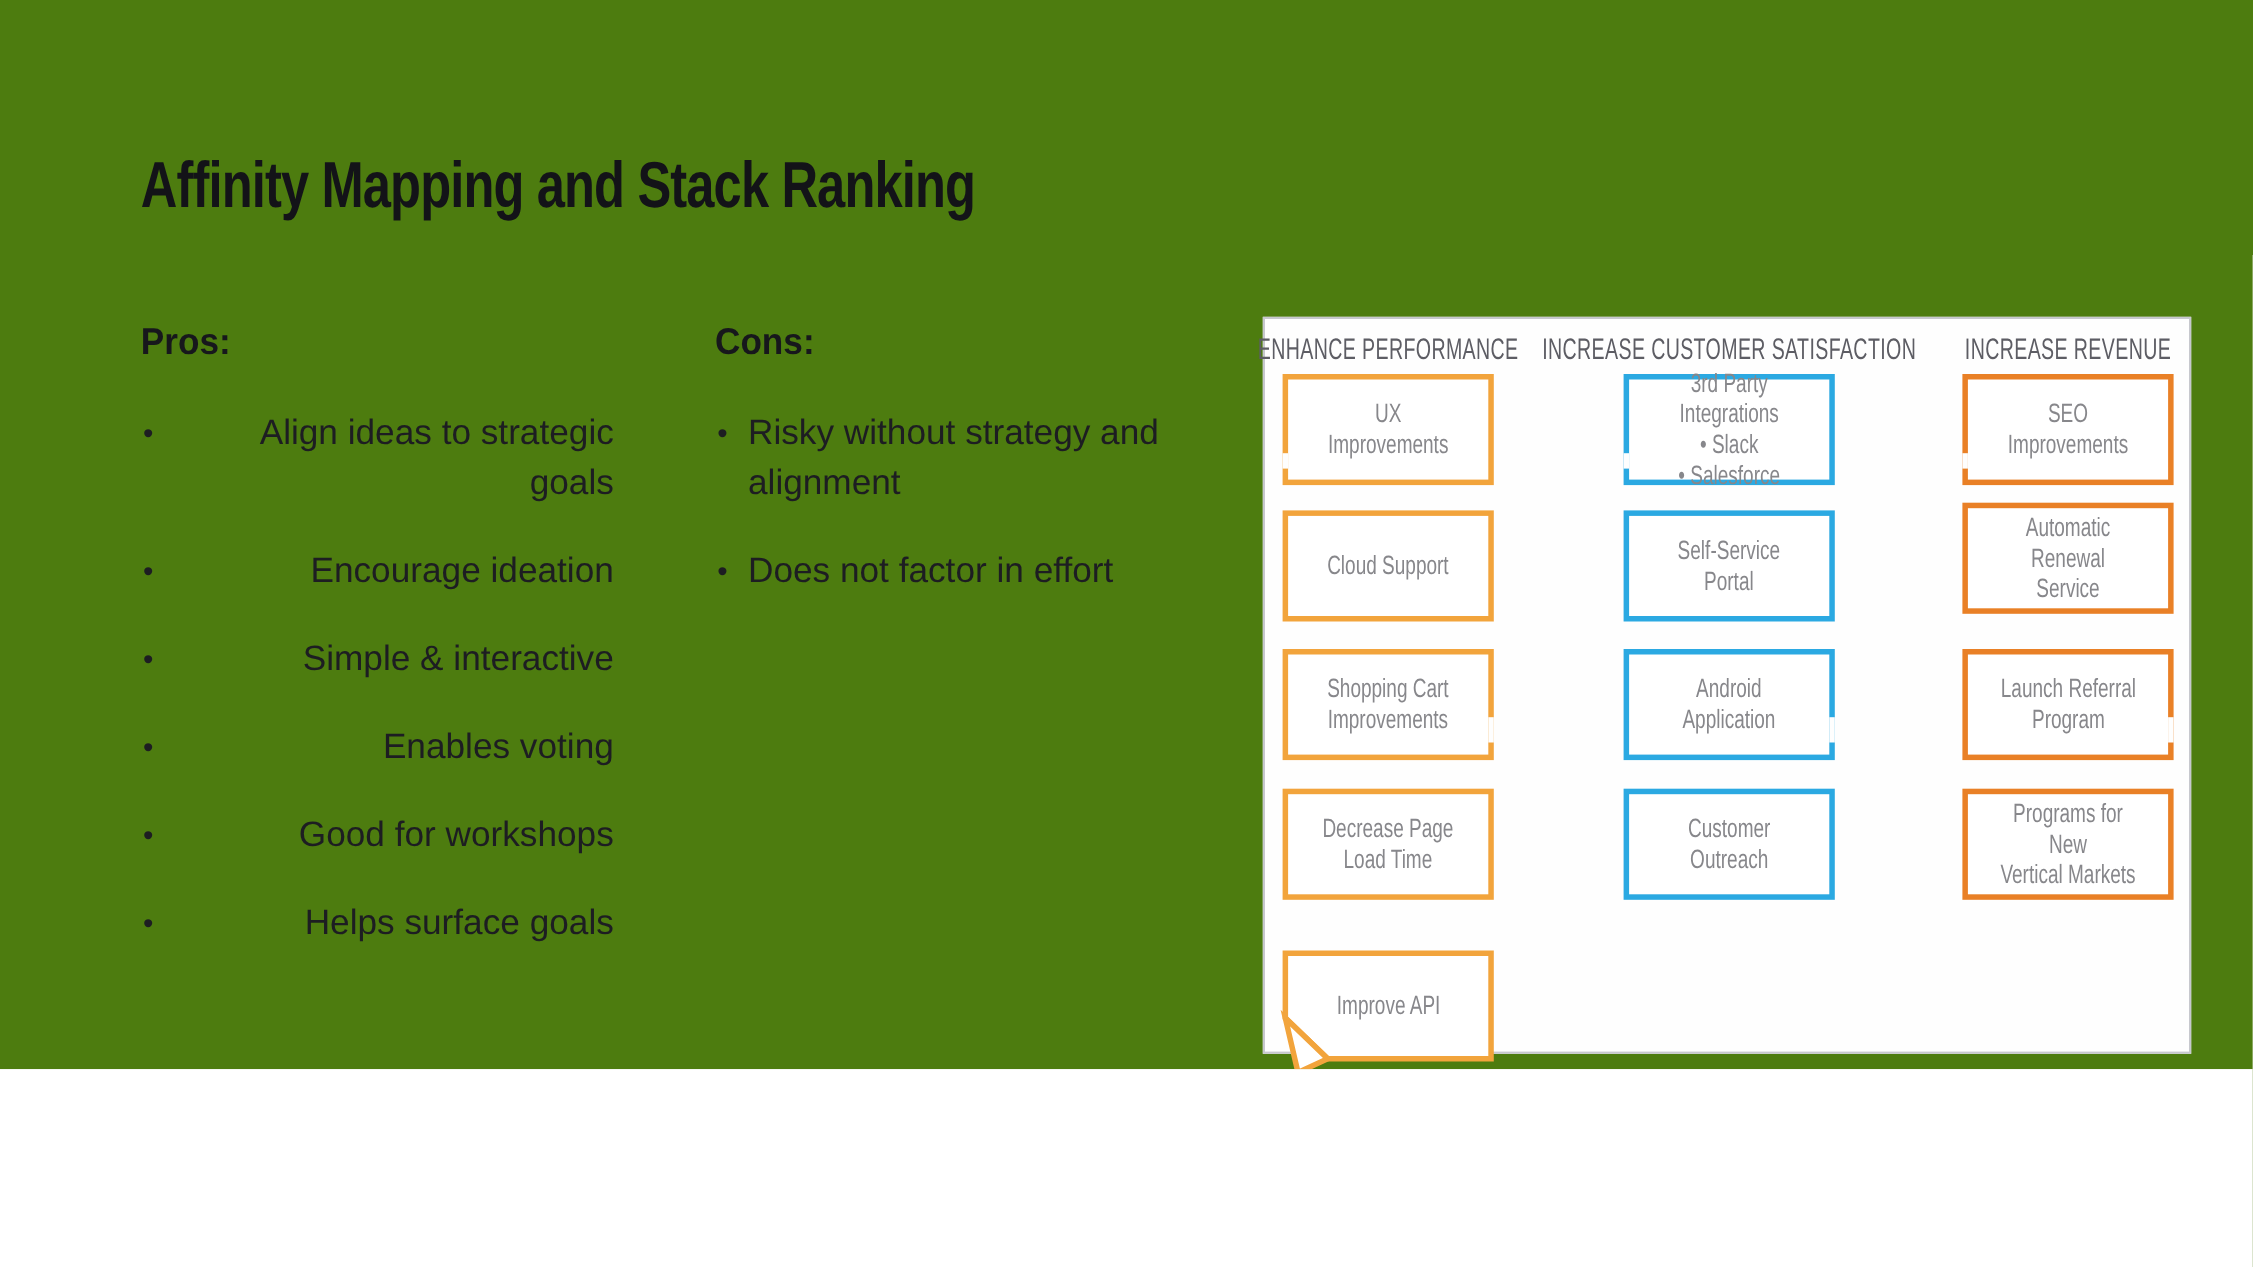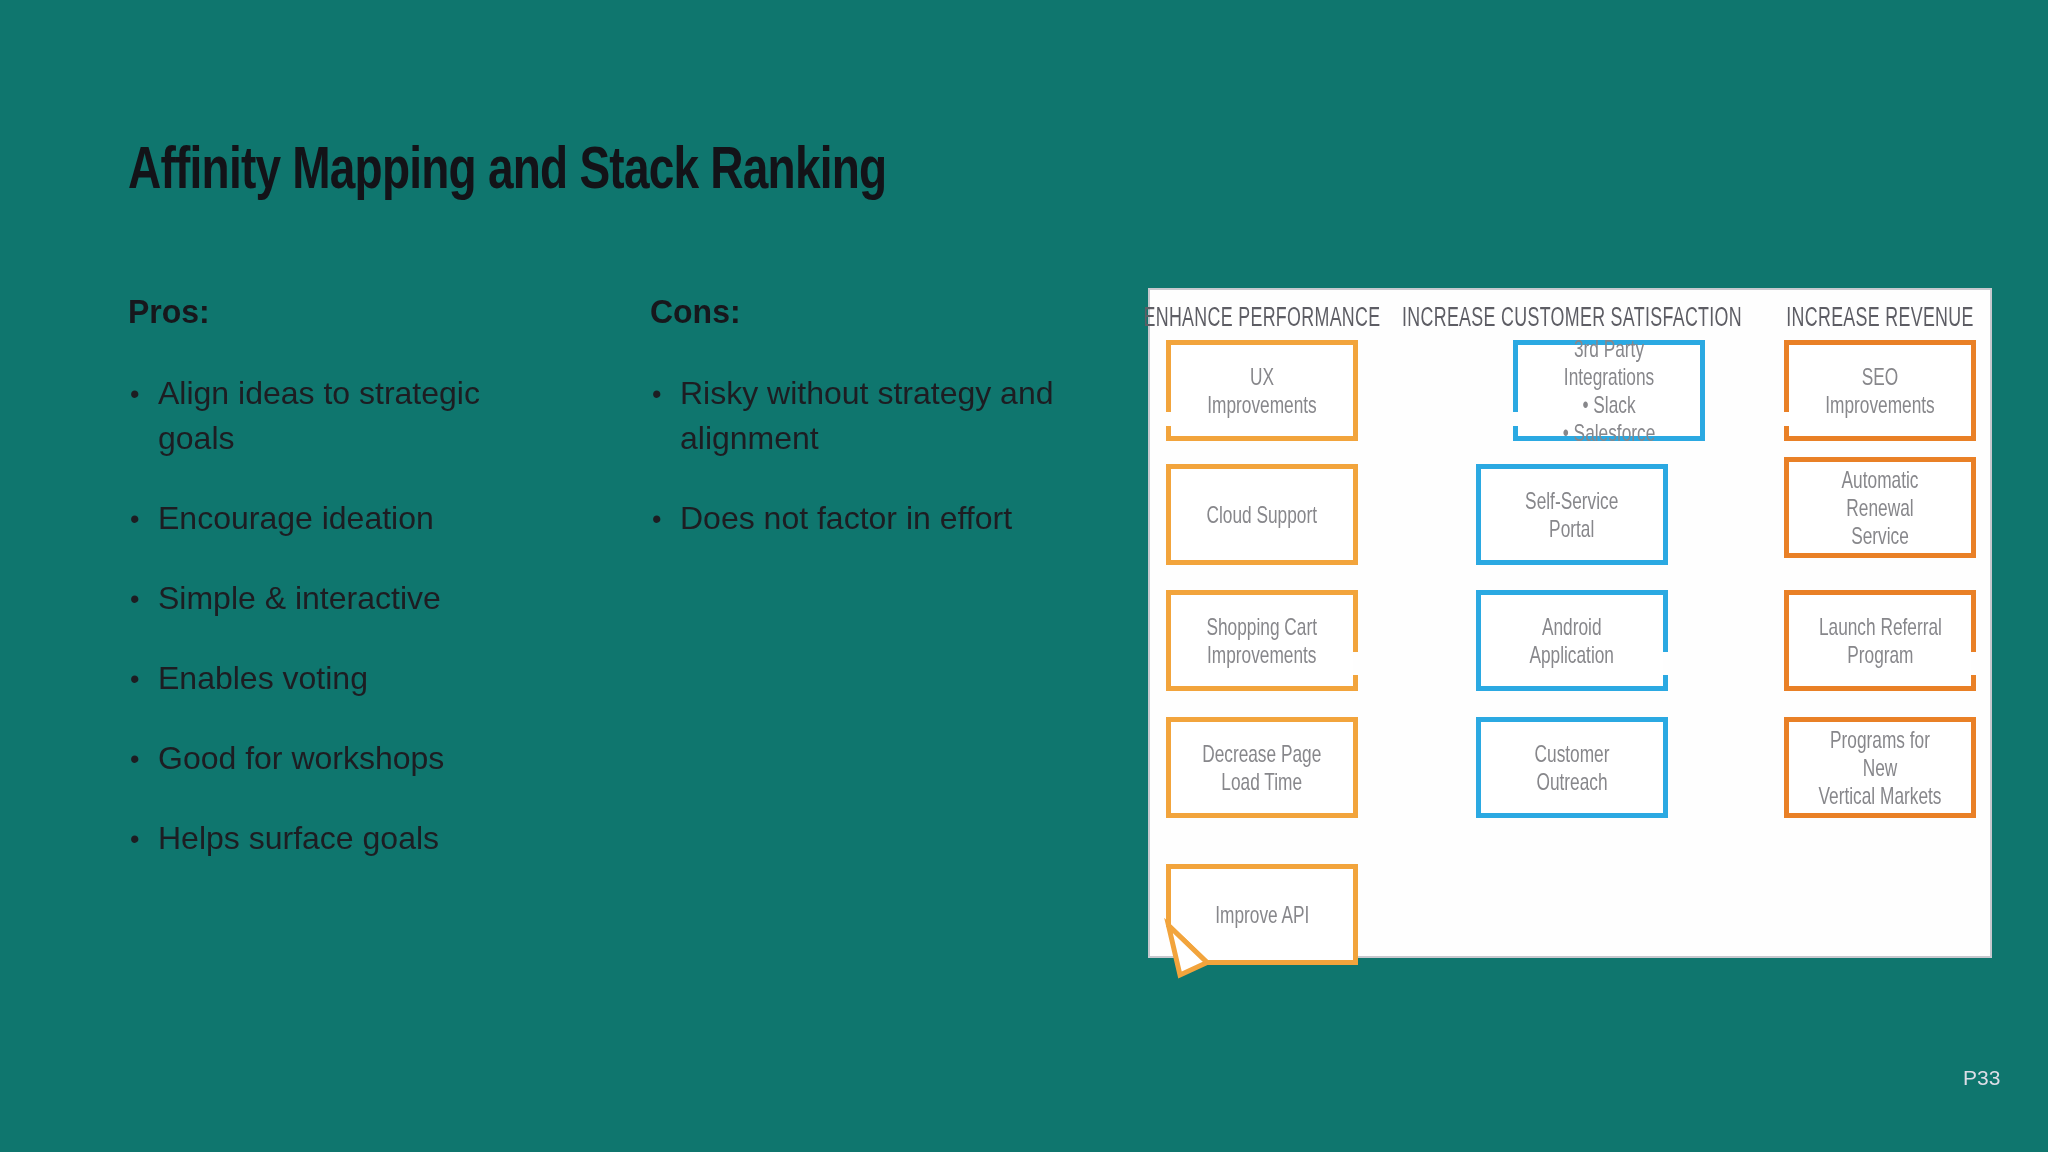--- a/index.html
+++ b/index.html
@@ -1,33 +1,33 @@
 <!DOCTYPE html>
 <html><head>
 <meta charset="utf-8">
 <style>
   html,body{margin:0;padding:0;background:#ffffff;}
-  .slide{position:relative;width:2048px;height:1152px;background:#0f766e;overflow:hidden;
+  .slide{position:relative;width:2048px;height:972px;background:#4d7c0f;overflow:hidden;
          font-family:"Liberation Sans",sans-serif;}
 
   
   .title{position:absolute;left:128px;top:134px;font-size:59px;font-weight:700;
          color:#131318;white-space:nowrap;letter-spacing:-1px;
          transform:scaleX(.78);transform-origin:0 50%;}
 
   
   .list-col{position:absolute;top:291px;}
   .list-col.pros{left:128px;width:470px;}
   .list-col.cons{left:650px;width:470px;}
   .list-head{font-size:34px;line-height:40px;font-weight:700;color:#17171c;
              transform:scaleX(.94);transform-origin:0 0;}
   .bullet-list{list-style:none;margin:40px 0 0 0;padding:0;}
   .bullet-list li{position:relative;padding-left:30px;font-size:32px;line-height:45px;
                   color:#1d1d22;margin-bottom:35px;}
-  .pros .bullet-list li{max-width:400px;}
+  .pros .bullet-list li{max-width:400px;text-align:right;}
   .cons .bullet-list li{max-width:450px;}
   .bullet-list li::before{content:"\2022";position:absolute;left:2px;top:1px;
                           font-size:27px;color:#1d1d22;}
 
   
   .board{position:absolute;left:1148px;top:288px;width:844px;height:670px;
          border:2px solid #c7c8ce;background:#fefefe;box-sizing:border-box;}
   .col-header{position:absolute;top:10px;width:600px;height:34px;text-align:center;
               font-size:27px;line-height:34px;color:#5d5d64;white-space:nowrap;
               transform:scaleX(.66);letter-spacing:.5px;}
@@ -91,21 +91,21 @@
 Load Time</span>
       </div>
       <div class="card folded" style="left: 16px; top: 554px; border-color: rgb(242, 164, 60);">
         <svg width="192" height="114" viewBox="0 0 192 114">
           <path d="M2.5 2.5 H189.5 V98.5 H41 L2.5 61.5 Z" fill="#ffffff" stroke="#F2A43C" stroke-width="5" stroke-linejoin="miter"></path>
           <path d="M2.5 61.5 L41 98.5 L14 111 Z" fill="#ffffff" stroke="#F2A43C" stroke-width="5" stroke-linejoin="miter"></path>
         </svg>
         <span class="label">Improve API</span>
       </div>
       <div class="col-header" style="left: 122px;">INCREASE CUSTOMER SATISFACTION</div>
-      <div class="card notch-left" style="left: 326px; top: 50px; border-color: rgb(43, 169, 226); margin-left: 37px;">
+      <div class="card notch-left" style="left: 326px; top: 50px; border-color: rgb(43, 169, 226);">
         <span class="label">3rd Party Integrations
 • Slack
 • Salesforce</span>
       </div>
       <div class="card" style="left: 326px; top: 174px; border-color: rgb(43, 169, 226);">
         <span class="label">Self-Service
 Portal</span>
       </div>
       <div class="card notch-right" style="left: 326px; top: 300px; border-color: rgb(43, 169, 226);">
         <span class="label">Android

